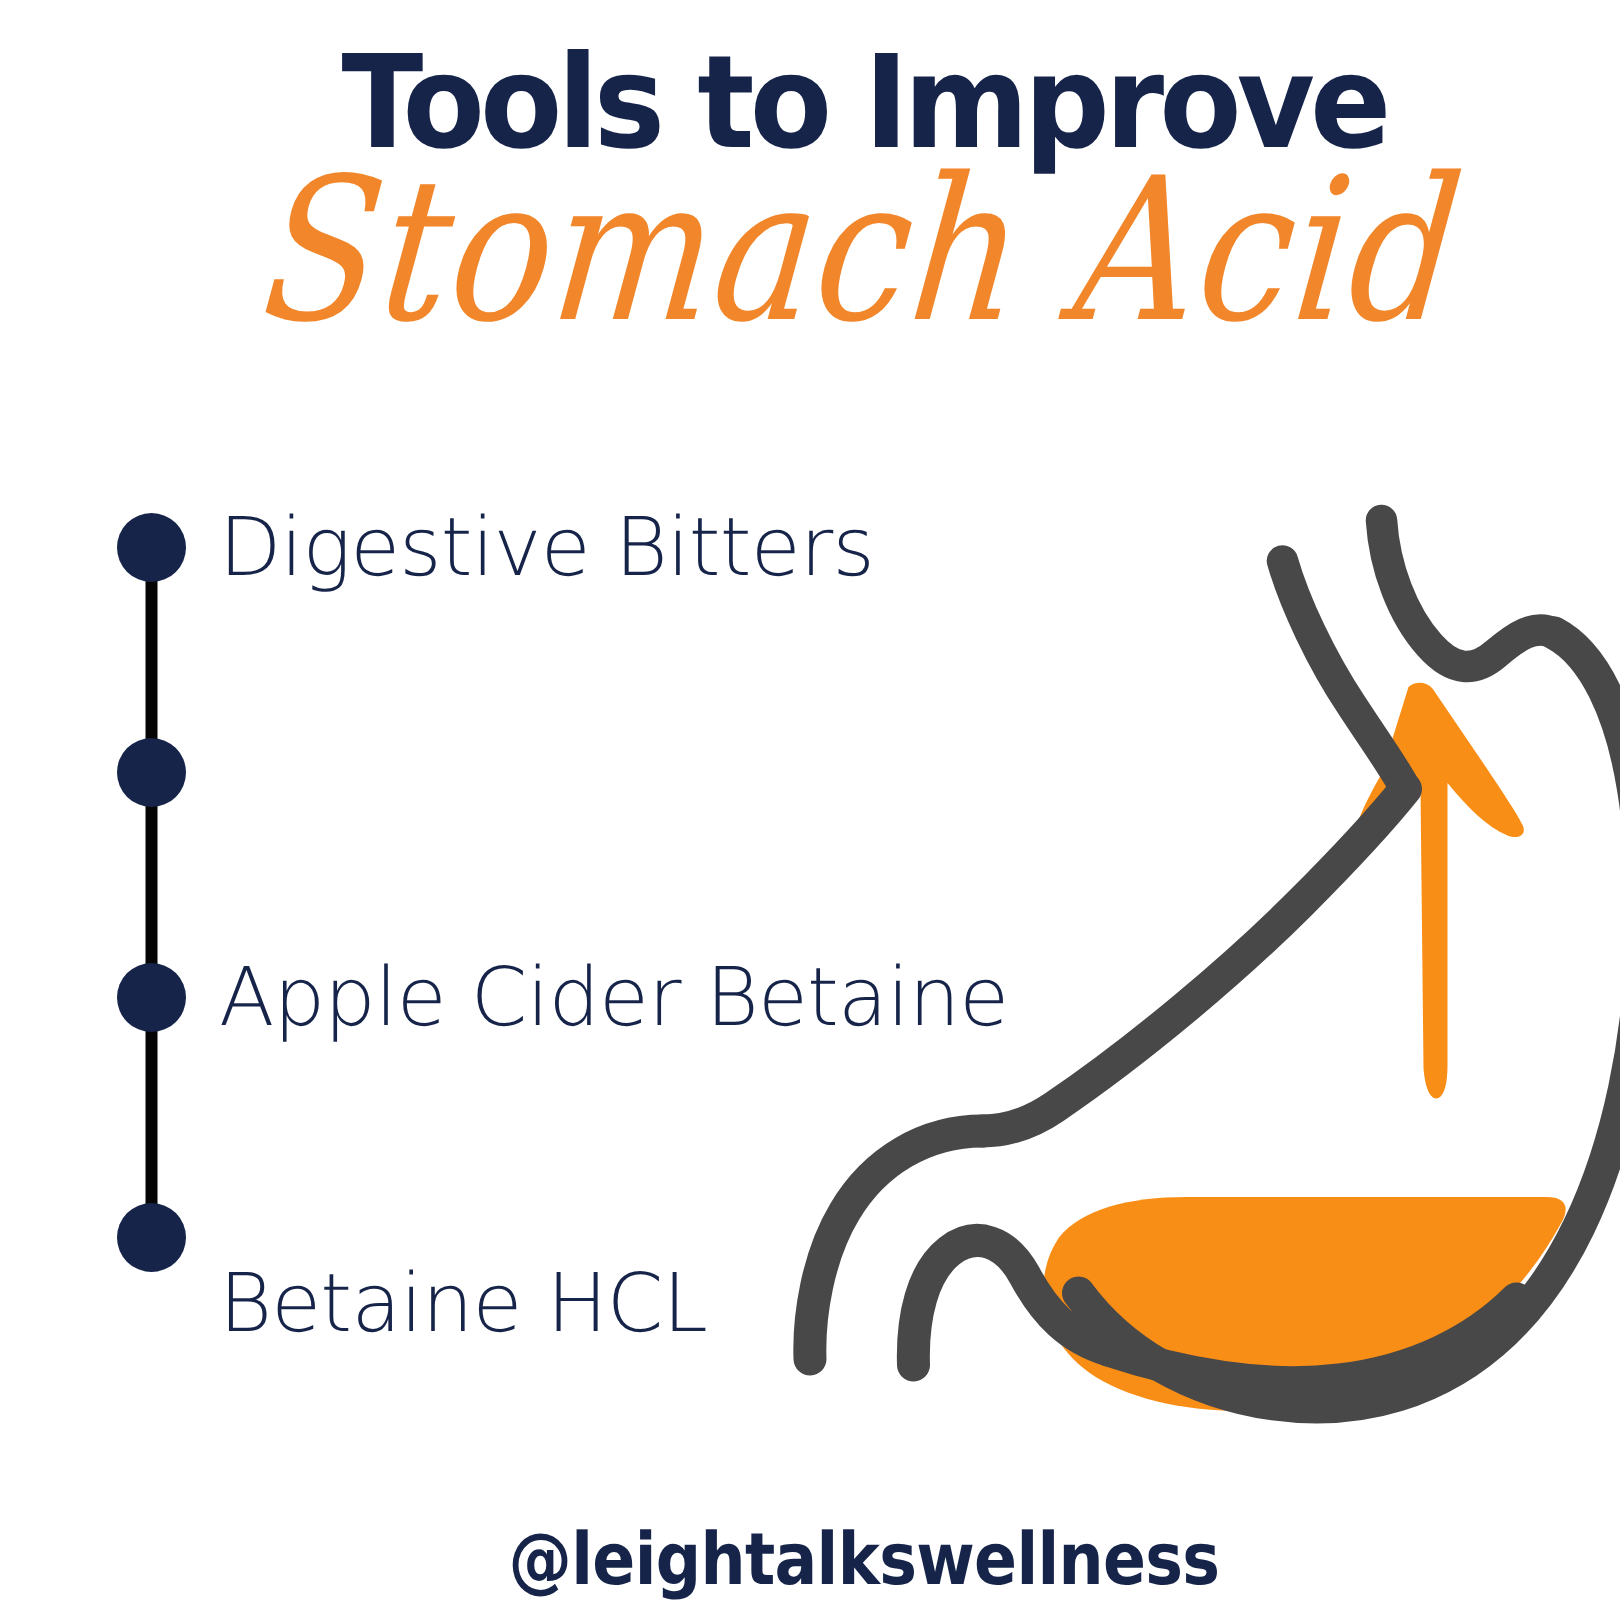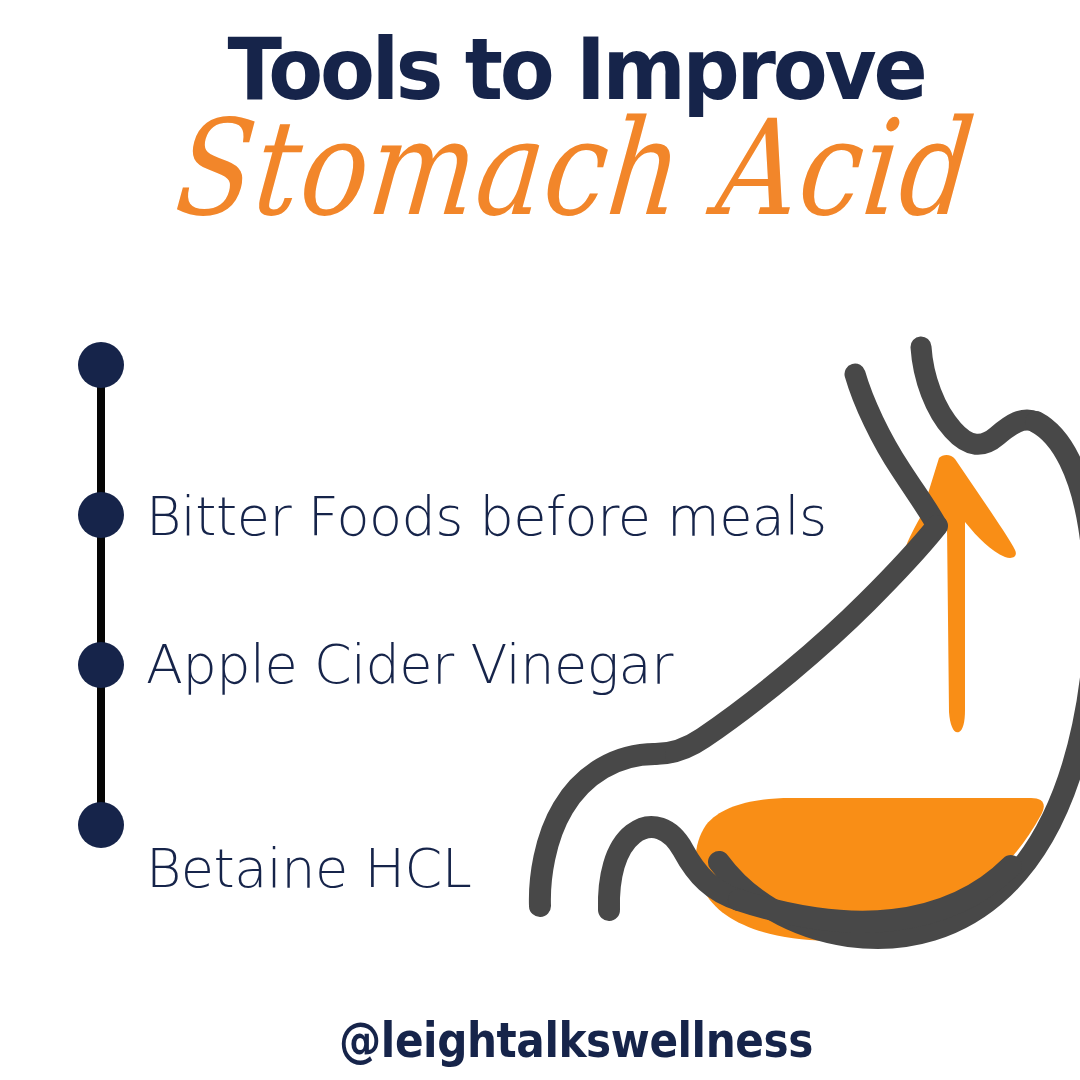--- a/index.html
+++ b/index.html
@@ -119,26 +119,26 @@
 
 <div id="canvas">
 
   <div class="title-main">Tools to Improve</div>
 
   <div class="title-script">Stomach Acid</div>
 
   <div class="timeline-line"></div>
 
   <div class="bullet-dot" style="top:342px;"></div>
+  <div class="item-label" style="top:365px;">Digestive Bitters</div>
 
   <div class="bullet-dot" style="top:492px;"></div>
-  <div class="item-label" style="top:517px;">Bitter Foods before meals</div>
 
   <div class="bullet-dot" style="top:642px;"></div>
-  <div class="item-label" style="top:665px;">Apple Cider Vinegar</div>
+  <div class="item-label" style="top:665px;">Apple Cider Betaine</div>
 
   <div class="bullet-dot" style="top:802px;"></div>
   <div class="item-label" style="top:869px;">Betaine HCL</div>
 
   <div class="stomach-art">
     <svg viewBox="0 0 630 640" width="630" height="640">
 
       <path fill="#f98e16" d="M 215 495
                C 198 520, 200 560, 235 585
                C 275 613, 350 618, 410 600

